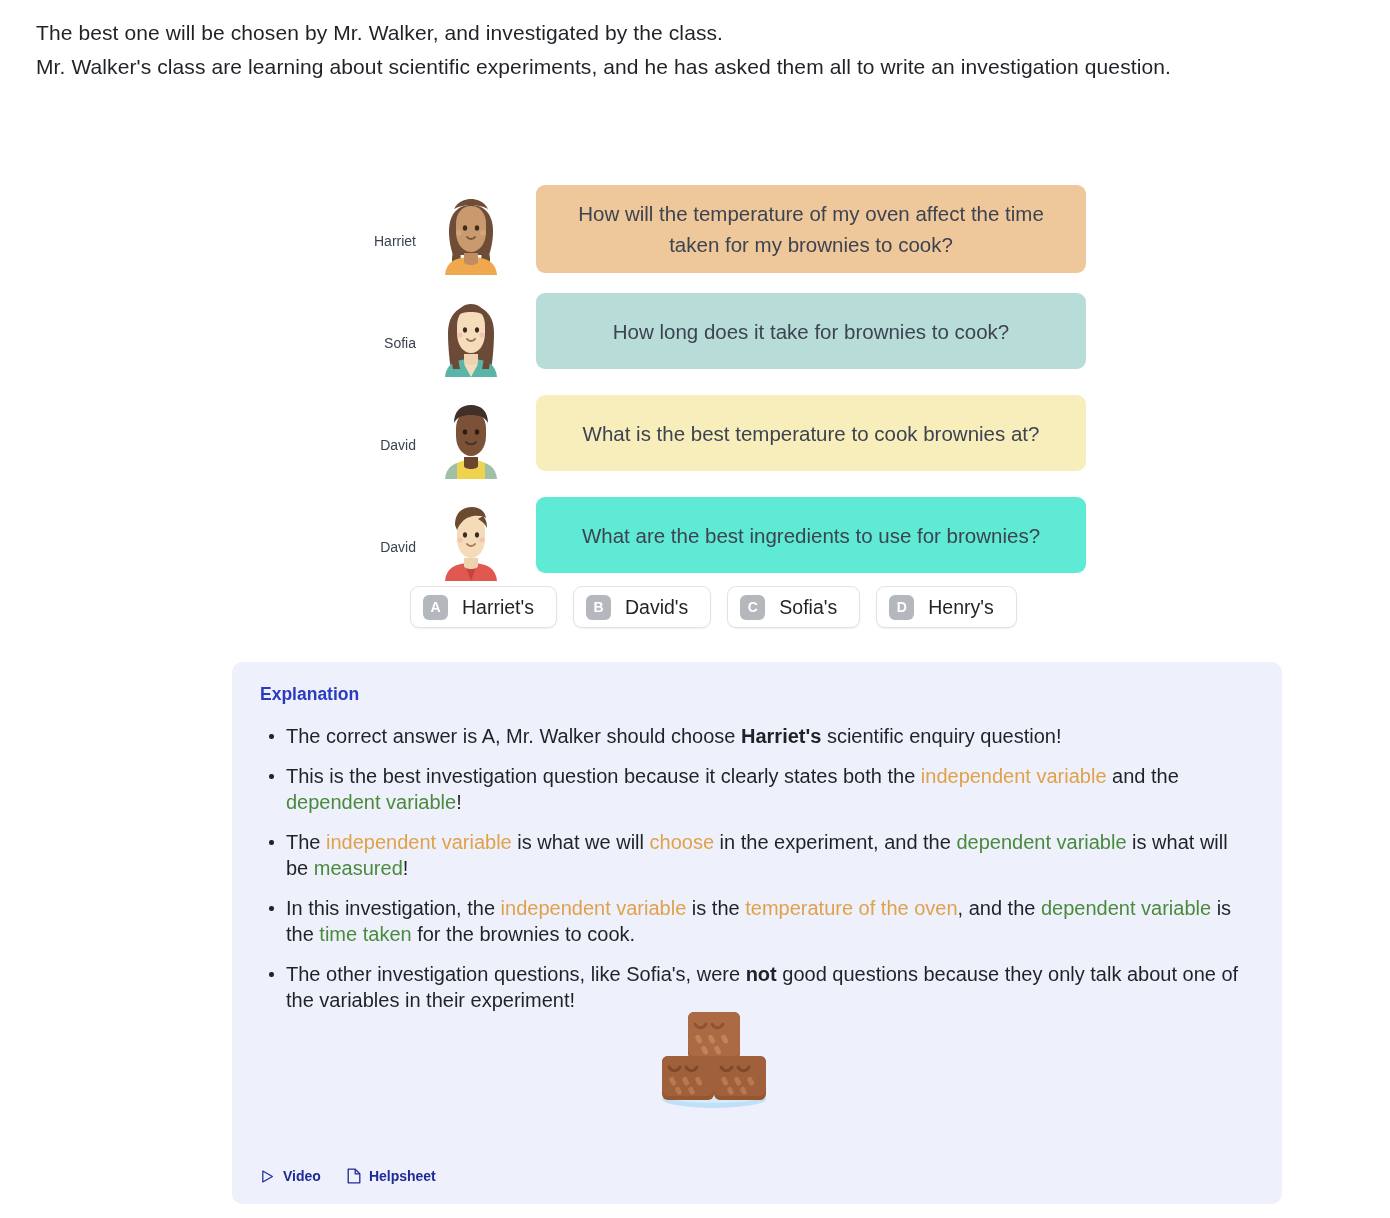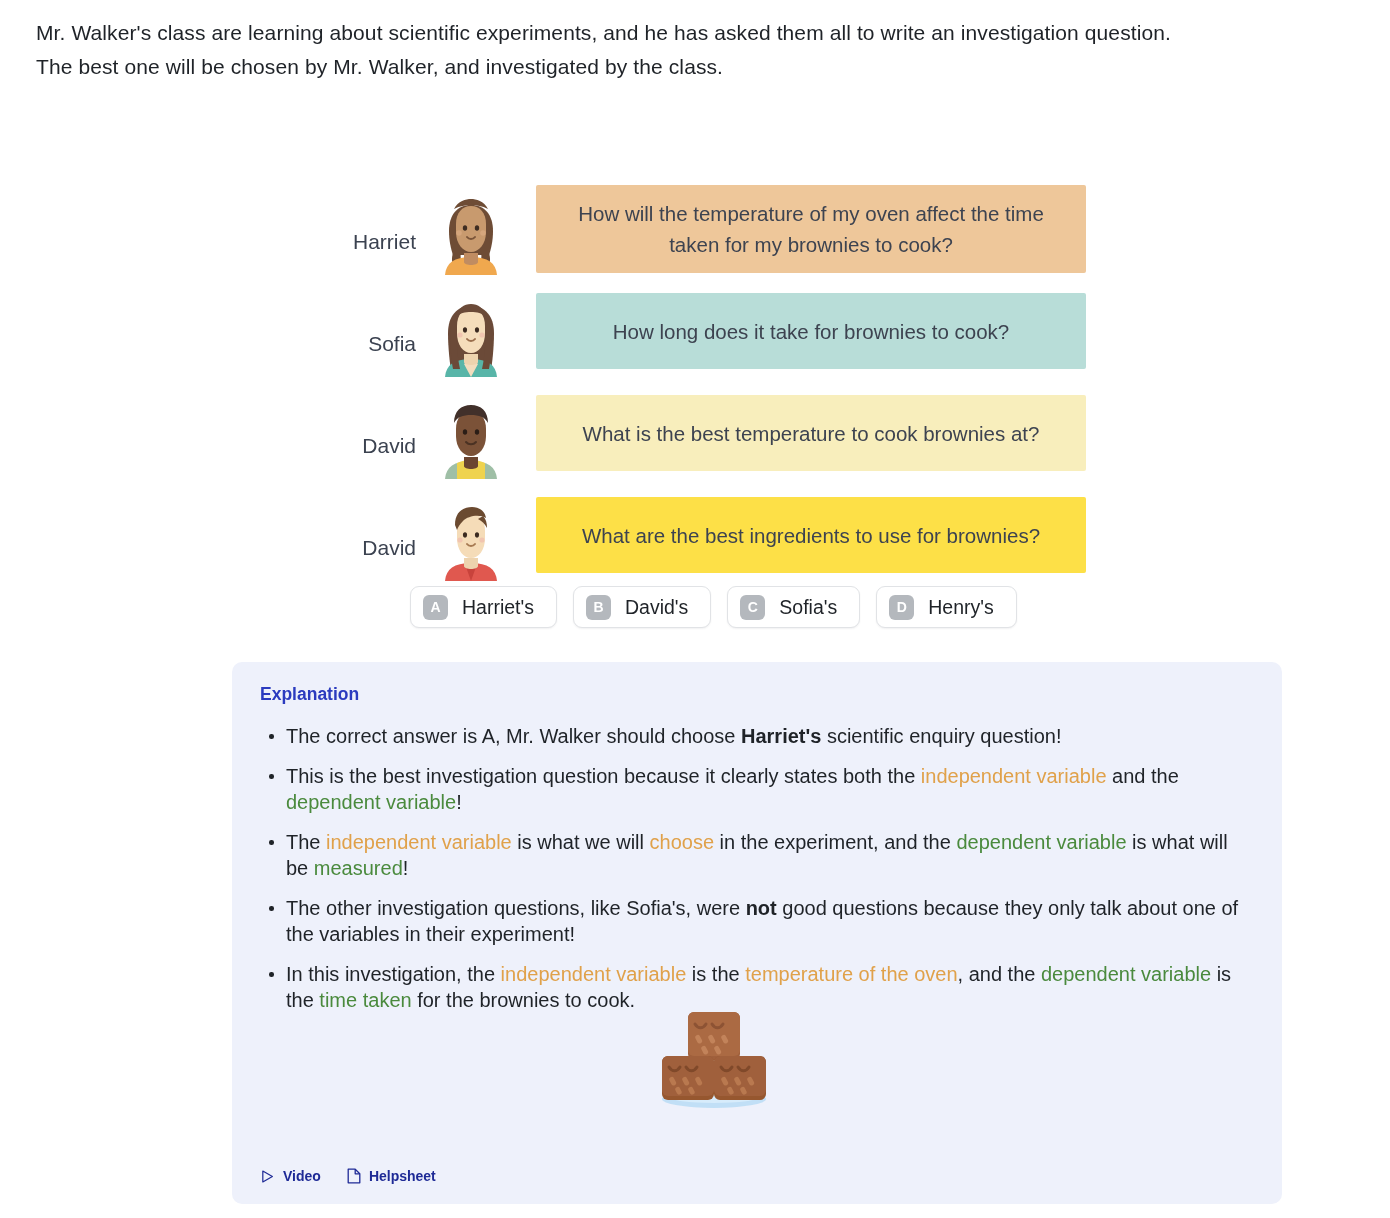--- a/index.html
+++ b/index.html
@@ -39,53 +39,53 @@
   }
   .student-row {
     display: flex;
     align-items: center;
     height: 102px;
   }
   .name-cell {
     width: 430px;
     text-align: right;
     padding-right: 14px;
-    font-size: 21px;
+    font-size: 14px;
     color: #3b4250;
     line-height: 1;
     padding-top: 24px;
   }
   .avatar-cell {
     width: 82px;
     display: flex;
     justify-content: center;
     align-items: flex-end;
     height: 102px;
     padding-bottom: 5px;
   }
   .avatar { width: 64px; height: 80px; display: block; }
 
   .bubble-cell { flex: 1; padding-left: 24px; }
   .bubble {
     width: 550px;
-    border-radius: 2px;
+    border-radius: 9px;
     padding: 13px 22px;
     font-size: 20.5px;
     line-height: 31px;
     color: #3d4350;
     text-align: center;
     min-height: 76px;
     display: flex;
     align-items: center;
     justify-content: center;
   }
   .bubble.harriet { background: #eec79a; }
   .bubble.david   { background: #f8eebc; }
   .bubble.sofia   { background: #b8ddd8; }
-  .bubble.henry   { background: #fde047; }
+  .bubble.henry   { background: #5eead4; }
 
   
   .options {
     position: absolute;
     left: 410px; top: 586px;
     display: flex;
     gap: 16px;
   }
   .option-btn {
     display: flex;
@@ -183,22 +183,22 @@
     font-weight: 700;
     text-decoration: none;
     cursor: pointer;
   }
   .exp-link svg { display: block; }
 </style>
 </head>
 <body>
 
 <div class="prompt">
+  <p>The best one will be chosen by Mr. Walker, and investigated by the class.</p>
   <p>Mr. Walker's class are learning about scientific experiments, and he has asked them all to write an investigation question.</p>
-  <p>The best one will be chosen by Mr. Walker, and investigated by the class.</p>
   <div class="para-gap"></div>
 </div>
 
 <div class="students">
 
   <div class="student-row">
     <div class="name-cell">Harriet</div>
     <div class="avatar-cell">
       <svg class="avatar" viewBox="0 0 64 80">
         <path d="M10 36c0-16 8-26 22-26s22 10 22 26c0 10-2 18-4 24H14c-2-6-4-14-4-24z" fill="#6e4c35"></path>
@@ -304,22 +304,22 @@
     <span class="opt-label">Henry's</span>
   </div>
 </div>
 
 <div class="explanation">
   <div class="explanation-title">Explanation</div>
   <ul id="explanation-bullets">
       <li><span>The correct answer is A, Mr. Walker should choose </span><b>Harriet's</b><span> scientific enquiry question!</span></li>
       <li><span>This is the best investigation question because it clearly states both the </span><span class="iv">independent variable</span><span> and the </span><span class="dv">dependent variable</span><span>!</span></li>
       <li><span>The </span><span class="iv">independent variable</span><span> is what we will </span><span class="iv">choose</span><span> in the experiment, and the </span><span class="dv">dependent variable</span><span> is what will be </span><span class="dv">measured</span><span>!</span></li>
+      <li><span>In this investigation, the </span><span class="iv">independent variable</span><span> is the </span><span class="iv">temperature of the oven</span><span>, and the </span><span class="dv">dependent variable</span><span> is the </span><span class="dv">time taken</span><span> for the brownies to cook.</span></li>
       <li><span>The other investigation questions, like Sofia's, were </span><b>not</b><span> good questions because they only talk about one of the variables in their experiment!</span></li>
-      <li><span>In this investigation, the </span><span class="iv">independent variable</span><span> is the </span><span class="iv">temperature of the oven</span><span>, and the </span><span class="dv">dependent variable</span><span> is the </span><span class="dv">time taken</span><span> for the brownies to cook.</span></li>
     </ul>
 
   <div class="brownie-wrap">
     <svg class="brownie" width="150" height="120" viewBox="0 0 150 120">
       <ellipse cx="75" cy="105" rx="52" ry="9" fill="#b9dcf5" opacity="0.85"></ellipse>
       <ellipse cx="75" cy="103" rx="45" ry="6" fill="#d7ecfb"></ellipse>
       <rect x="49" y="18" width="52" height="48" rx="6" fill="#a0603c"></rect>
       <rect x="49" y="18" width="52" height="44" rx="6" fill="#ab6a43"></rect>
       <path d="M56 30c3 5 8 5 11 0M73 30c3 5 8 5 11 0" stroke="#8d5334" stroke-width="3" fill="none" stroke-linecap="round"></path>
       <g fill="#c2835a">

